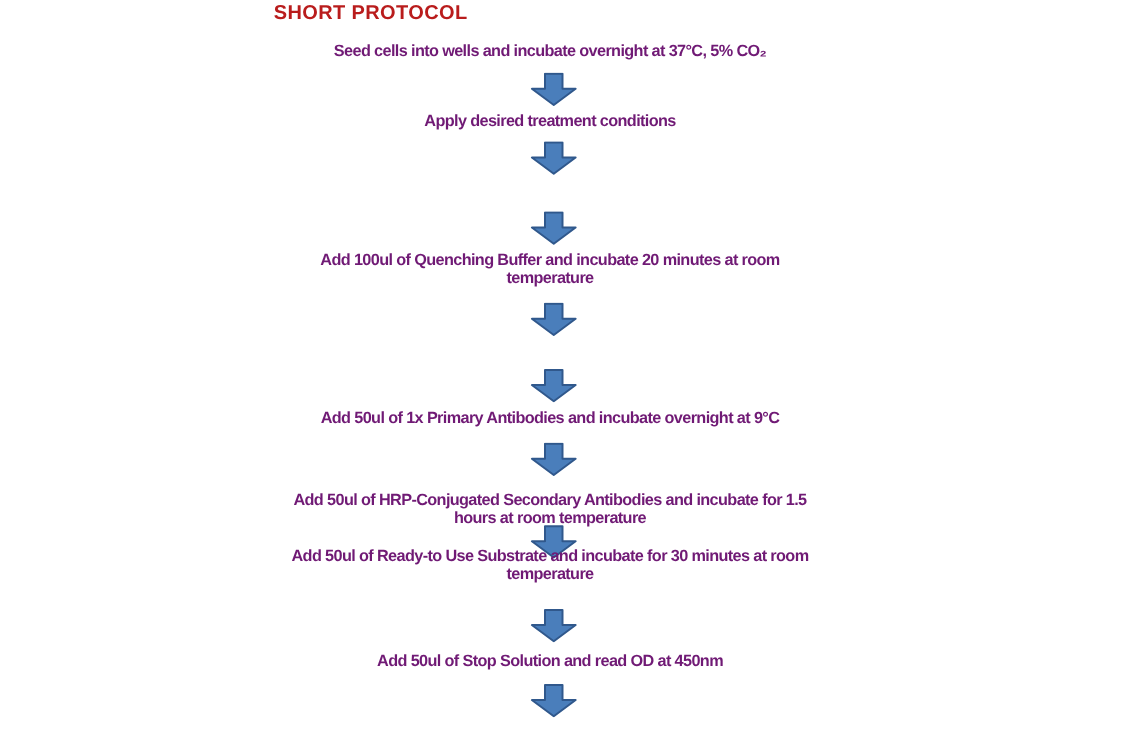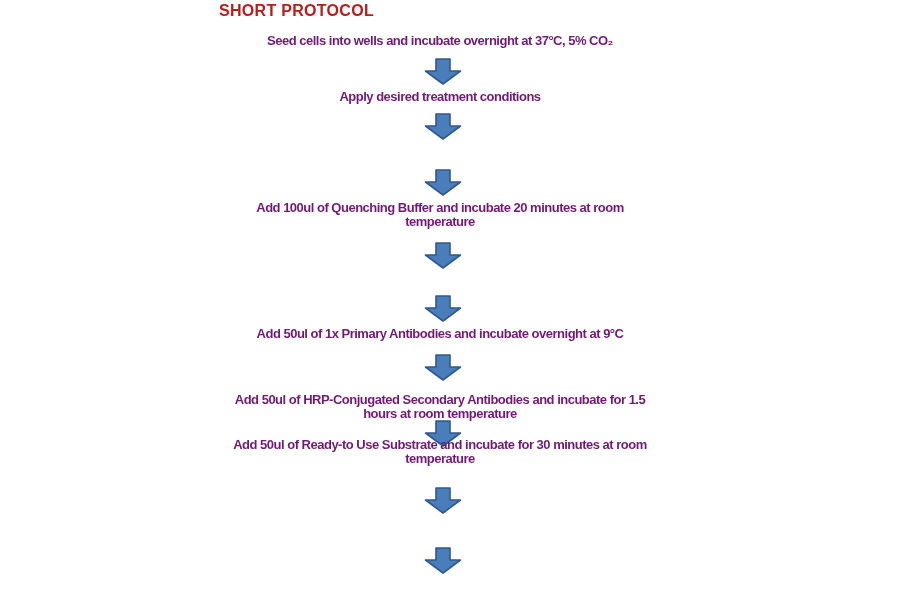--- a/index.html
+++ b/index.html
@@ -88,18 +88,19 @@
   <svg class="arrow a7" viewBox="0 0 38 27">
     <path d="M12 1 L26 1 L26 13 L36.5 13 L19 26 L1.5 13 L12 13 Z" fill="#4a7ebb" stroke="#30588c" stroke-width="1.6" stroke-linejoin="round"></path>
   </svg>
 
   <div class="step s8">Add 50ul of Ready-to Use Substrate and incubate for 30 minutes at room
 temperature</div>
   <svg class="arrow a8" viewBox="0 0 38 27">
     <path d="M12 1 L26 1 L26 13 L36.5 13 L19 26 L1.5 13 L12 13 Z" fill="#4a7ebb" stroke="#30588c" stroke-width="1.6" stroke-linejoin="round"></path>
   </svg>
 
+  <div class="step s9">Add 50ul of Stop Solution and read OD at 450nm</div>
   <svg class="arrow a9" viewBox="0 0 38 27">
     <path d="M12 1 L26 1 L26 13 L36.5 13 L19 26 L1.5 13 L12 13 Z" fill="#4a7ebb" stroke="#30588c" stroke-width="1.6" stroke-linejoin="round"></path>
   </svg>
 
 
 </div>
 
 </body></html>

